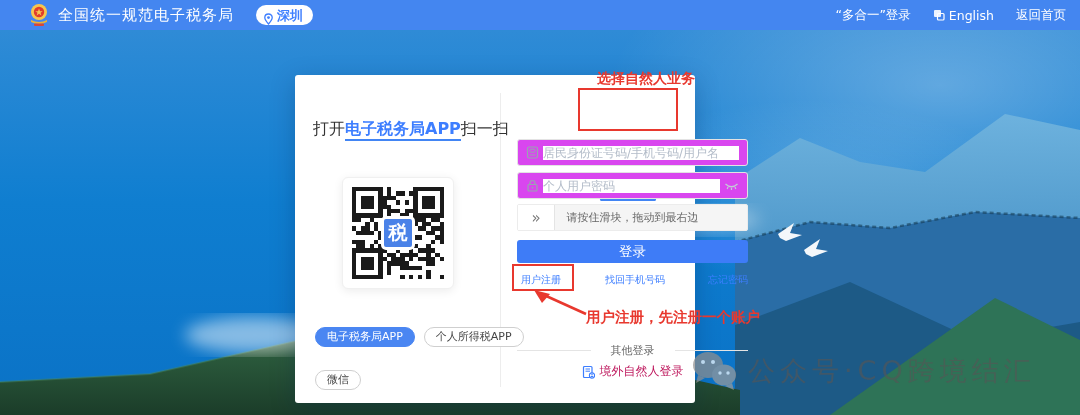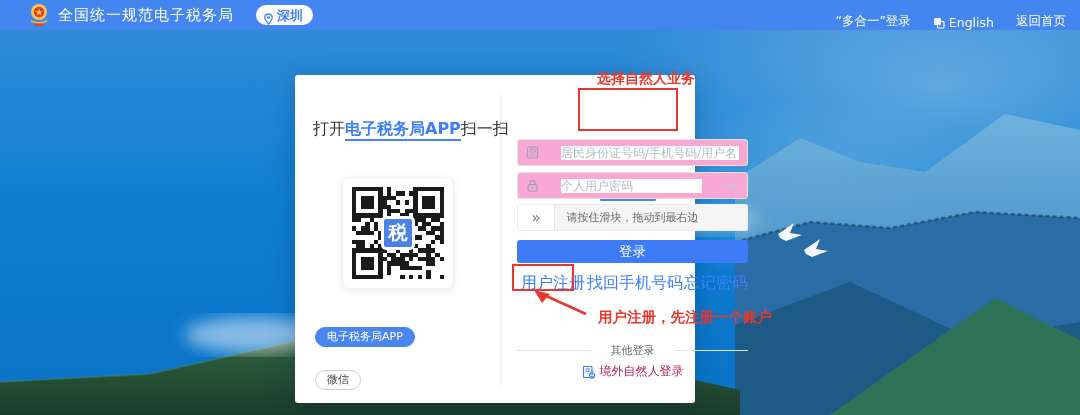--- a/index.html
+++ b/index.html
@@ -5,21 +5,21 @@
   * { margin:0; padding:0; box-sizing:border-box; }
   html,body { font-family:"DejaVu Sans","Liberation Sans",sans-serif; }
   #page { position:relative; width:1080px; height:415px; overflow:hidden; background:#0b77cd; }
 
   
   .header { position:absolute; top:0; left:0; width:1080px; height:30px; background:#4486f0; display:flex; align-items:center; z-index:30; }
   .hdr-left { display:flex; align-items:center; gap:8px; padding-left:28px; }
   .emblem { width:22px; height:24px; position:relative; }
   .title { color:#fff; font-size:15px; letter-spacing:1px; }
   .loc-badge { margin-left:14px; background:#fff; border-radius:11px; height:20px; padding:0 10px 0 7px; display:flex; align-items:flex-end; gap:3px; color:#3d7eff; font-size:13px; font-weight:bold; cursor:pointer; }
-  .hdr-right { position:absolute; right:14px; top:0; height:30px; display:flex; align-items:flex-end; gap:22px; color:#fff; font-size:12.5px; }
+  .hdr-right { position:absolute; right:14px; top:0; height:30px; display:flex; align-items:center; gap:22px; color:#fff; font-size:12.5px; }
   .hdr-link { cursor:pointer; display:flex; align-items:center; gap:4px; }
 
   
   .scene { position:absolute; top:30px; left:0; width:1080px; height:385px; z-index:1; }
 
   
   .card { position:absolute; left:295px; top:75px; width:400px; height:328px; background:#fff; border-radius:3px; box-shadow:0 6px 24px rgba(0,30,80,.25); z-index:10; }
   .v-divider { position:absolute; left:205px; top:18px; height:294px; width:1px; background:#ededed; }
 
   
@@ -30,31 +30,31 @@
   .qr-badge { position:absolute; left:50%; top:50%; transform:translate(-50%,-50%); width:34px; height:34px; background:#4a82e8; border:3px solid #fff; border-radius:5px; color:#fff; font-size:19px; font-weight:bold; display:flex; align-items:center; justify-content:center; }
   .pill-row { position:absolute; left:20px; display:flex; gap:9px; }
   .pill { height:20px; line-height:18px; padding:0 11px; border-radius:10px; font-size:11px; cursor:pointer; white-space:nowrap; border:1px solid #cfcfcf; color:#444; background:#fff; }
   .pill.active { background:#4a86f2; border-color:#4a86f2; color:#fff; }
 
   
   .tab { position:absolute; top:101px; transform:translateX(-50%); font-size:13.5px; color:#555; cursor:pointer; white-space:nowrap; }
   .tab.active { font-size:14.5px; font-weight:bold; color:#1f1f1f; }
   .tab-underline { position:absolute; left:305px; top:123px; width:56px; height:3px; background:#4285f4; border-radius:2px; }
 
-  .field { position:absolute; left:222px; width:231px; height:27px; border:1px solid #e3e3e3; border-radius:3px; display:flex; align-items:center; padding:0 8px; gap:22px; background:#f9a8d4; }
+  .field { position:absolute; left:222px; width:231px; height:27px; border:1px solid #e3e3e3; border-radius:3px; display:flex; align-items:center; padding:0 8px; gap:4px; background:#d946ef; }
   .field input { border:none; outline:none; flex:1; font-size:12px; color:#333; font-family:inherit; min-width:0; }
   .field input::placeholder { color:#b3bcc9; }
   .f-icon { flex:0 0 auto; display:flex; }
 
   .slider { position:absolute; left:222px; top:129px; width:231px; height:27px; background:#f5f5f5; border:1px solid #ececec; border-radius:2px; }
   .slider-handle { position:absolute; left:0; top:0; width:37px; height:25px; background:#fff; border-right:1px solid #e4e4e4; display:flex; align-items:center; justify-content:center; color:#7a7a7a; font-size:15px; cursor:grab; }
   .slider-text { position:absolute; left:0; top:0; width:100%; height:25px; line-height:25px; text-align:center; font-size:11px; color:#666; }
 
   .login-btn { position:absolute; left:222px; top:165px; width:231px; height:23px; background:#3e7cf7; border:none; border-radius:3px; color:#fff; font-size:13.5px; cursor:pointer; font-family:inherit; }
-  .link { position:absolute; top:198px; font-size:16px; color:#3d7eff; cursor:pointer; white-space:nowrap; }
+  .link { position:absolute; top:198px; font-size:10px; color:#3d7eff; cursor:pointer; white-space:nowrap; }
 
   .other-login { position:absolute; left:222px; top:268px; width:231px; display:flex; align-items:center; gap:20px; }
   .other-login .ln { flex:1; height:1px; background:#e4e4e4; }
   .other-login .tx { font-size:11px; color:#666; white-space:nowrap; }
   .overseas { position:absolute; left:222px; top:288px; width:231px; display:flex; align-items:center; justify-content:center; gap:5px; color:#be185d; font-size:12px; cursor:pointer; }
 
   
   .anno { position:absolute; color:#e8382e; font-weight:bold; z-index:20; }
   .anno-box { position:absolute; border:2px solid #e8382e; z-index:20; }
   .anno-arrow { position:absolute; z-index:20; }
@@ -385,20 +385,21 @@
           <rect x="11" y="20" width="1" height="1" fill="#1a1a1a"></rect>
           <rect x="13" y="20" width="1" height="1" fill="#1a1a1a"></rect>
           <rect x="15" y="20" width="1" height="1" fill="#1a1a1a"></rect>
           <rect x="17" y="20" width="1" height="1" fill="#1a1a1a"></rect>
           <rect x="20" y="20" width="1" height="1" fill="#1a1a1a"></rect>
         </svg>
       <div class="qr-badge">税</div>
     </div>
     <div class="pill-row" style="top:252px;">
       <span class="pill active">电子税务局APP</span>
+      <span class="pill">个人所得税APP</span>
     </div>
     <div class="pill-row" style="top:283px;margin-top:12px;">
       <span class="pill">微信</span>
     </div>
 
     <span class="tab" style="left:250px;">企业业务</span>
     <span class="tab active" style="left:333px;">自然人业务</span>
     <span class="tab" style="left:420px;">代理业务</span>
     <div class="tab-underline"></div>
 
@@ -466,16 +467,31 @@
 
   <div class="anno" style="left:597px; top:70px; font-size:14px;">选择自然人业务</div>
   <div class="anno-box" style="left:578px; top:88px; width:100px; height:43px;"></div>
   <div class="anno-box" style="left:512px; top:264px; width:62px; height:27px;"></div>
   <div class="anno-arrow" style="left:528px; top:288px;">
     <svg width="64" height="28" viewBox="0 0 64 28">
       <line x1="58" y1="26" x2="16" y2="7" stroke="#e8382e" stroke-width="2.6"></line>
       <polygon points="6,2 22,6 14,15" fill="#e8382e"></polygon>
     </svg>
   </div>
-  <div class="anno" style="left:598px; top:308px; font-size:14.5px; white-space:nowrap;">用户注册，先注册一个账户</div>
-
+  <div class="anno" style="left:586px; top:308px; font-size:14.5px; white-space:nowrap;">用户注册，先注册一个账户</div>
+
+  <div class="watermark">
+    <span style="display:flex;">
+      <svg width="46" height="42" viewBox="0 0 46 42" opacity=".72">
+        <ellipse cx="16" cy="15" rx="15" ry="13" fill="#8f8f8f"></ellipse>
+        <path d="M6 25 L4 33 L13 28 Z" fill="#8f8f8f"></path>
+        <circle cx="11" cy="12" r="2" fill="#fff"></circle>
+          <circle cx="21" cy="12" r="2" fill="#fff"></circle>
+        <ellipse cx="32" cy="25" rx="12" ry="10.5" fill="#9a9a9a"></ellipse>
+        <path d="M40 33 L42 40 L33 36 Z" fill="#9a9a9a"></path>
+        <circle cx="28" cy="23" r="1.7" fill="#fff"></circle>
+          <circle cx="36" cy="23" r="1.7" fill="#fff"></circle>
+      </svg>
+    </span>
+    <span class="wm-text">公众号·CQ跨境结汇</span>
+  </div>
 
 </div>
 
 </body></html>

